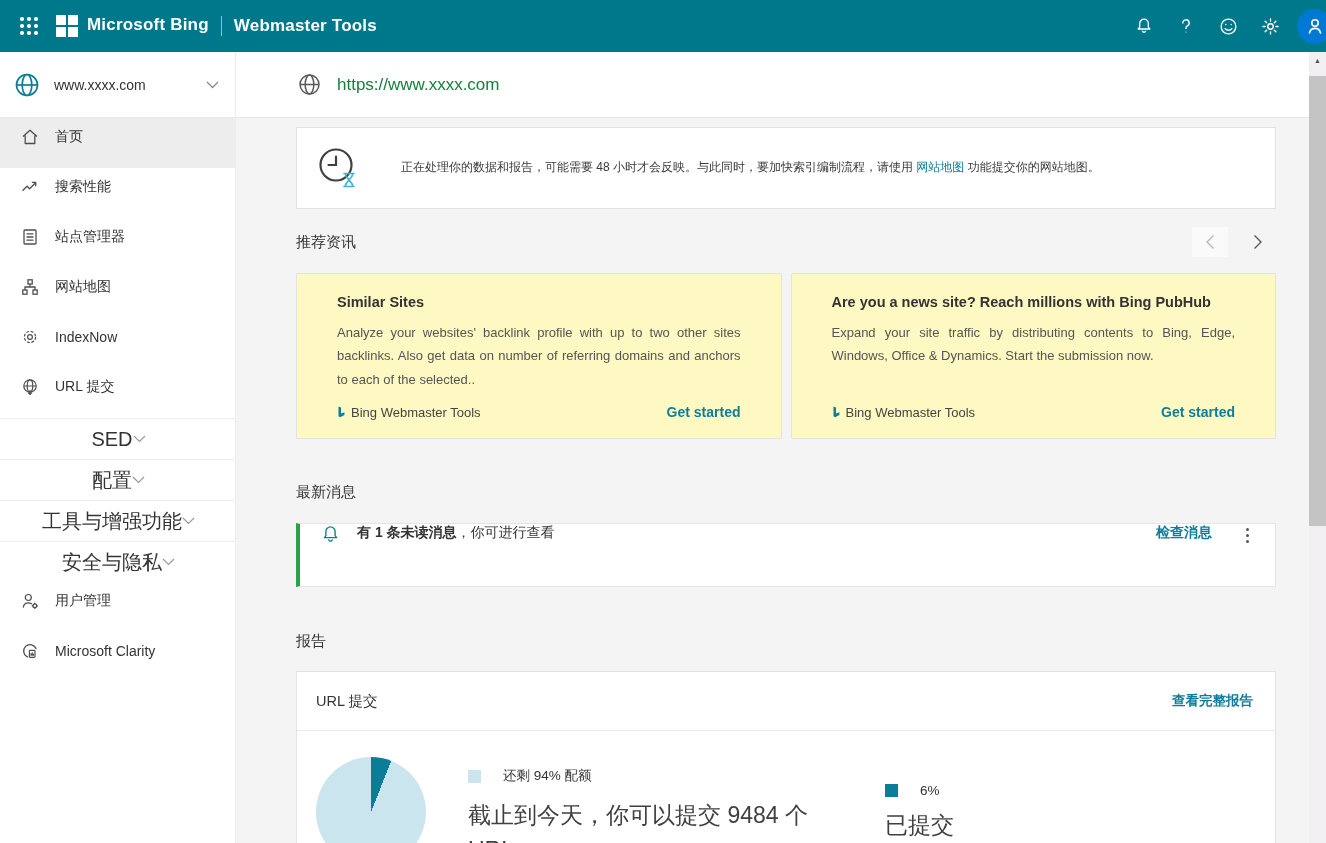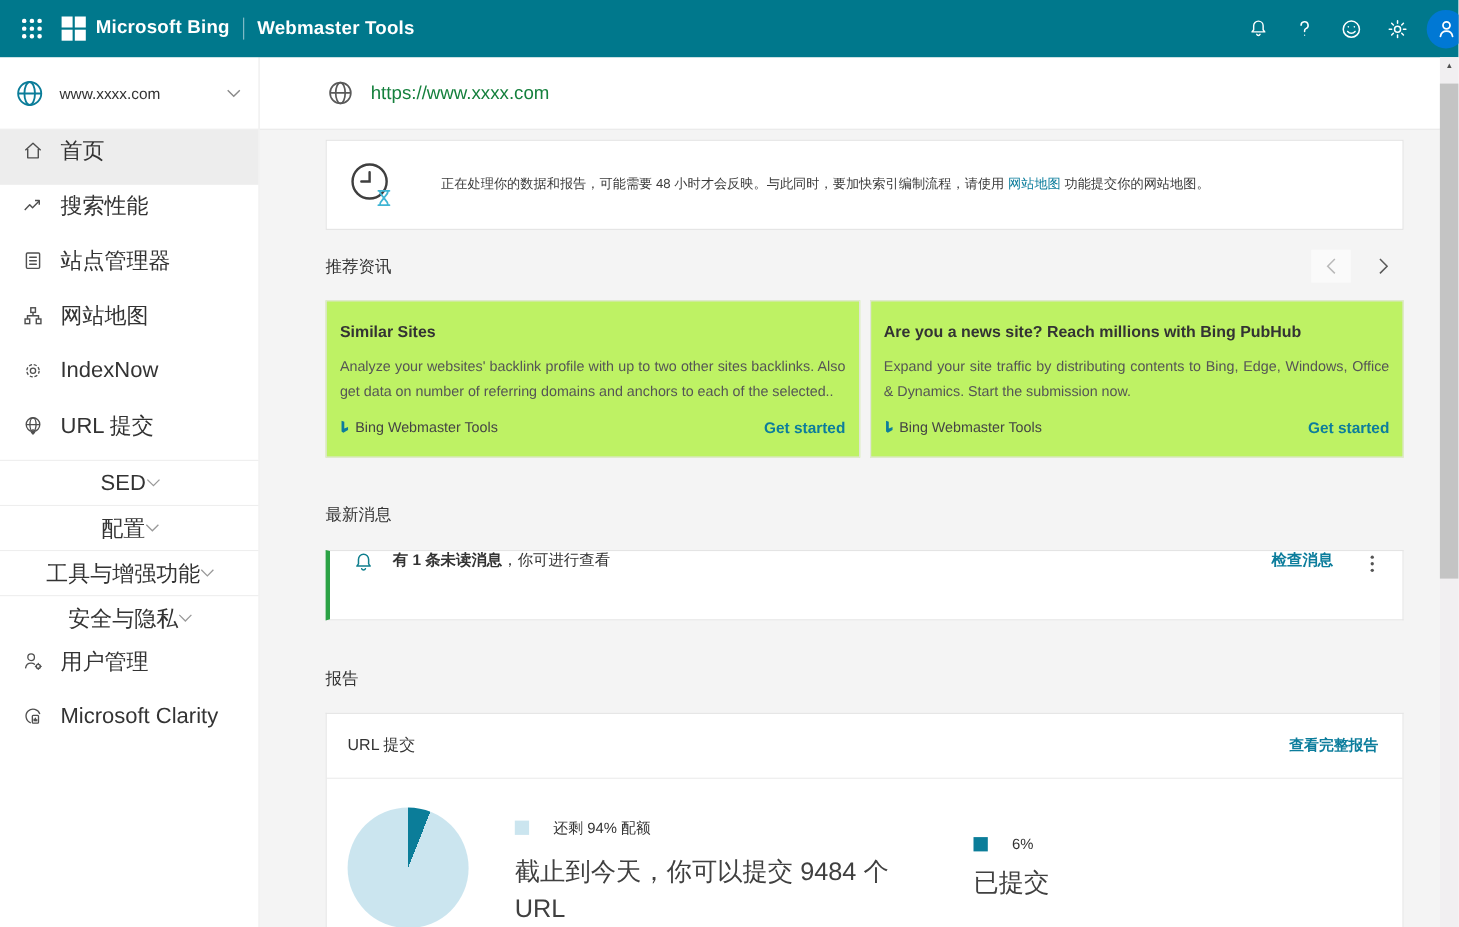--- a/index.html
+++ b/index.html
@@ -18,40 +18,40 @@
   .mslogo span{background:#fff}
   .brand-name,.product-name{font-size:17px;font-weight:700;letter-spacing:.2px}
   .tb-divider{width:1px;height:20px;background:rgba(255,255,255,.55);margin:0 12px}
   .tb-spacer{flex:1}
   .avatar{width:35px;height:35px;border-radius:50%;background:#0078D4;display:flex;align-items:center;justify-content:center;margin:0 -6px 0 6px;border:none;cursor:pointer}
   
   .sidebar{position:absolute;top:52px;left:0;width:236px;bottom:0;background:#fff;border-right:1px solid #ececec;z-index:4}
   .site-selector{height:66px;display:flex;align-items:center;padding:0 16px 0 12px;border-bottom:1px solid #ececec;cursor:pointer}
   .site-selector .lbl{font-size:14px;color:#333;margin-left:12px}
   .site-selector .chev{margin-left:auto}
-  .nav-item{height:50px;display:flex;align-items:center;padding:0 14px 12px 20px;font-size:20px;color:#333;cursor:pointer}
+  .nav-item{height:50px;display:flex;align-items:center;padding:0 14px 12px 20px;font-size:14px;color:#333;cursor:pointer}
   .nav-item.selected{background:#ededed}
   .nav-item .icon{width:20px;height:20px;margin-right:15px;display:flex;align-items:center;justify-content:center}
   .nav-section{height:41px;display:flex;align-items:center;justify-content:center;padding:0 18px 0 20px;font-size:20px;color:#333;border-top:1px solid #eee;cursor:pointer}
   .nav-section:last-of-type{border-bottom:1px solid #eee}
   
   .main{position:absolute;left:236px;top:52px;right:0;bottom:0;overflow:hidden}
   .site-header{height:66px;background:#fff;border-bottom:1px solid #e7e7e7;display:flex;align-items:center;padding-left:60px}
   .site-url{font-size:17px;color:#15803d;margin-left:14px}
   .content{padding:9px 50px 0 60px}
   .notice-card{background:#fff;border:1px solid #e3e3e3;height:82px;display:flex;align-items:center;padding:0 20px 0 18px}
   .notice-text{font-size:12px;color:#3b3b3b;margin-left:38px;line-height:1.6}
   a.inline-link{color:#0C7D9C;text-decoration:none;cursor:pointer}
   .heading-row{display:flex;align-items:center;justify-content:space-between;margin-top:22px;height:22px}
   .section-heading{font-size:15px;font-weight:400;color:#333}
   .carousel{display:flex;align-items:center;gap:12px}
   .car-btn{width:36px;height:30px;display:flex;align-items:center;justify-content:center;border:none;background:none;cursor:pointer}
   .car-btn.disabled{background:#fafafa;cursor:default}
   .cards-row{display:flex;gap:9px;margin-top:20px}
-  .rec-card{flex:1;background:#bef264;border:1px solid #e4e4e4;padding:20px 12px 18px;display:flex;flex-direction:column;min-height:135px}
+  .rec-card{flex:1;background:#fef9c3;border:1px solid #e4e4e4;padding:20px 40px 18px;display:flex;flex-direction:column;min-height:135px}
   .rec-title{font-weight:700;font-size:14.5px;color:#333}
   .rec-body{font-size:13px;color:#555;line-height:1.8;margin-top:11px;text-align:justify}
   .rec-footer{display:flex;align-items:center;justify-content:space-between;margin-top:auto;padding-top:13px}
   .rec-source{display:flex;gap:3px;align-items:center;font-size:13px;color:#444}
   .get-started{color:#0C7D9C;font-weight:700;font-size:14px;text-decoration:none;cursor:pointer}
   .msg-card{margin-top:20px;background:#fff;border:1px solid #e4e4e4;border-left:4px solid #2BA245;height:64px;display:flex;align-items:flex-start;padding:0 14px 0 20px}
   .msg-text{font-size:14px;color:#333;margin-left:16px}
   .msg-action{margin-left:auto;color:#0C7D9C;font-weight:700;font-size:14px;text-decoration:none;cursor:pointer}
   .kebab{margin-left:30px;margin-right:8px;display:flex;flex-direction:column;gap:3px;background:none;border:none;cursor:pointer;padding:4px}
   .kebab span{width:3px;height:3px;border-radius:50%;background:#555}

